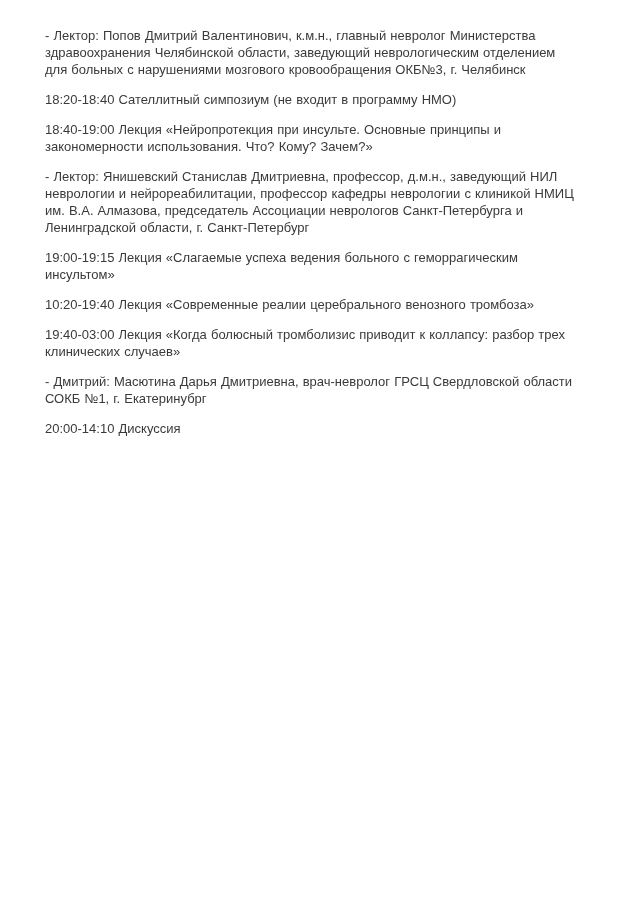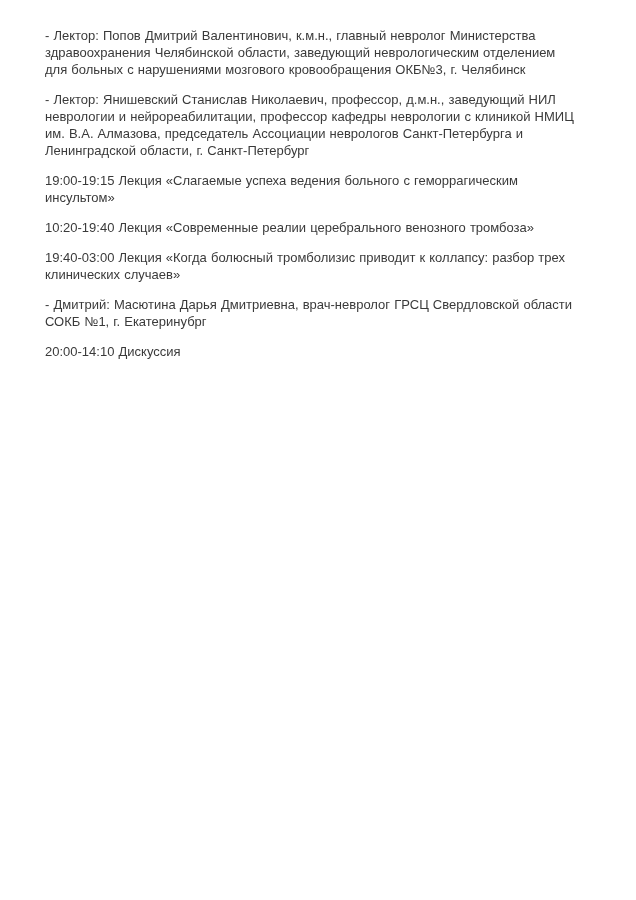--- a/index.html
+++ b/index.html
@@ -31,23 +31,25 @@
   .bold-dash {
     font-weight: bold;
   }
 </style>
 </head>
 <body>
 
 <div class="page">
   <p>- Лектор: Попов Дмитрий Валентинович, к.м.н., главный невролог Министерства здравоохранения Челябинской области, заведующий неврологическим отделением для больных с нарушениями мозгового кровообращения ОКБ№3, г. Челябинск</p>
 
+  <p>18:20-18:40 Сателлитный симпозиум (не входит в программу НМО)</p>
 
+  <p>18:40-19:00 Лекция «Нейропротекция при инсульте. Основные принципы и закономерности использования. Что? Кому? Зачем?»</p>
 
-  <p>- Лектор: Янишевский Станислав Николаевич, профессор, д.м.н., заведующий НИЛ неврологии и нейрореабилитации, профессор кафедры неврологии с клиникой НМИЦ им. В.А. Алмазова, председатель Ассоциации неврологов Санкт-Петербурга и Ленинградской области, г. Санкт-Петербург</p>
+  <p>- Лектор: Янишевский Станислав Дмитриевна, профессор, д.м.н., заведующий НИЛ неврологии и нейрореабилитации, профессор кафедры неврологии с клиникой НМИЦ им. В.А. Алмазова, председатель Ассоциации неврологов Санкт-Петербурга и Ленинградской области, г. Санкт-Петербург</p>
 
   <p>19:00-19:15 Лекция «Слагаемые успеха ведения больного с геморрагическим инсультом»</p>
 
 
   <p>10:20-19:40 Лекция «Современные реалии церебрального венозного тромбоза»</p>
 
 
   <p>19:40-03:00 Лекция «Когда болюсный тромболизис приводит к коллапсу: разбор трех клинических случаев»</p>
 
   <p>- Дмитрий: Масютина Дарья Дмитриевна, врач-невролог ГРСЦ Свердловской области СОКБ №1, г. Екатеринубрг</p>

